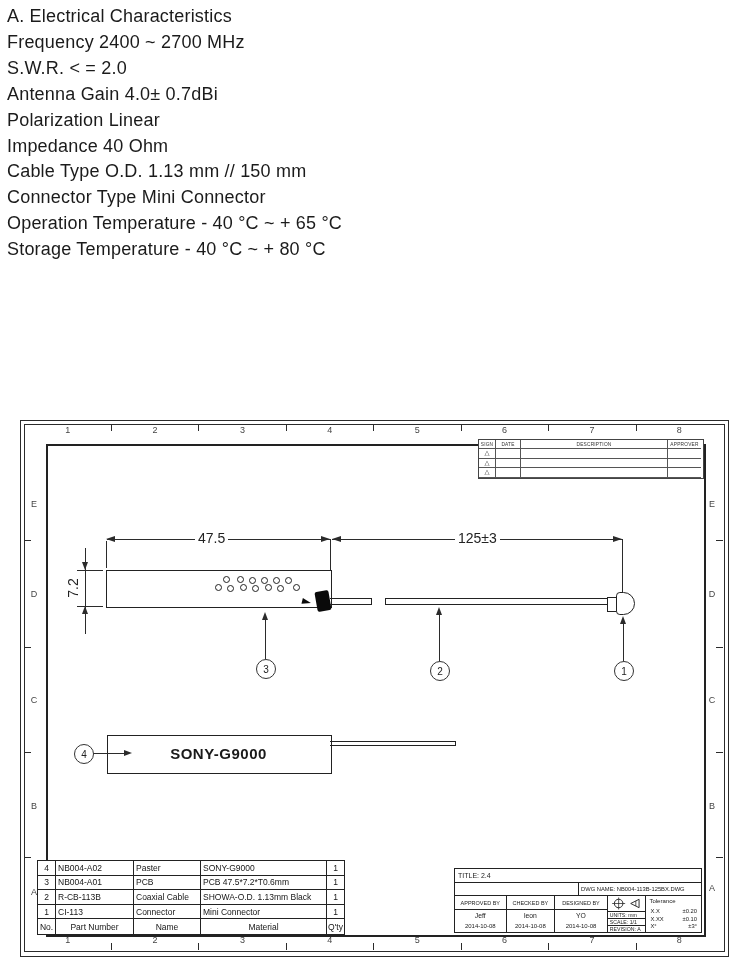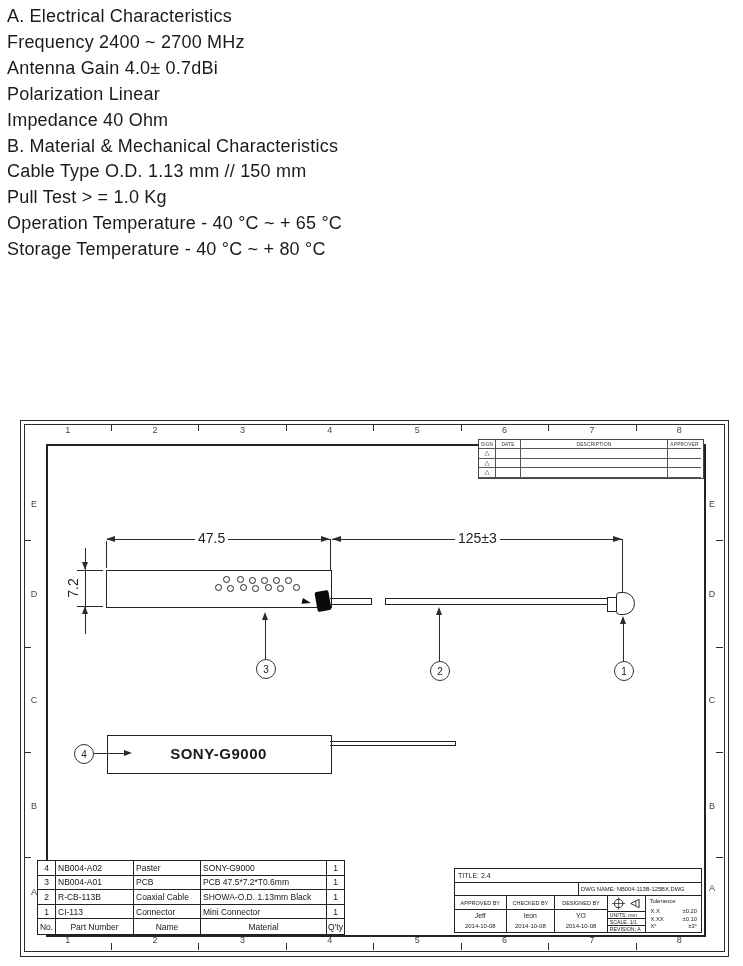--- a/index.html
+++ b/index.html
@@ -68,26 +68,26 @@
   .rot{transform:rotate(-90deg);}
 </style>
 </head>
 <body>
 
 <div class="page">
 
   <div class="spec">
     <div>A. Electrical Characteristics</div>
     <div>Frequency 2400 ~ 2700 MHz</div>
+    <div>S.W.R. &lt; = 2.0</div>
     <div>Antenna Gain 4.0± 0.7dBi</div>
     <div>Polarization Linear</div>
     <div>Impedance 40 Ohm</div>
-    <div>B. Material &amp; Mechanical Characteristics</div>
     <div>Cable Type O.D. 1.13 mm // 150  mm</div>
-    <div>Pull Test &gt; = 1.0 Kg</div>
+    <div>Connector Type Mini Connector</div>
     <div>Operation Temperature - 40 °C ~ + 65 °C</div>
     <div>Storage Temperature - 40 °C ~ + 80 °C</div>
   </div>
 
   <div class="box" style="left:20px;top:420px;width:707px;height:535px;border-width:1.5px;"></div>
   <div class="box" style="left:24px;top:424px;width:699px;height:526px;"></div>
   <div class="box" style="left:46px;top:444px;width:656px;height:489px;border-width:2px;border-color:#222;"></div>
 
   <div class="ruler-row" style="left:24px;top:425px;width:699px;">
     <div class="ruler-num">1</div>

